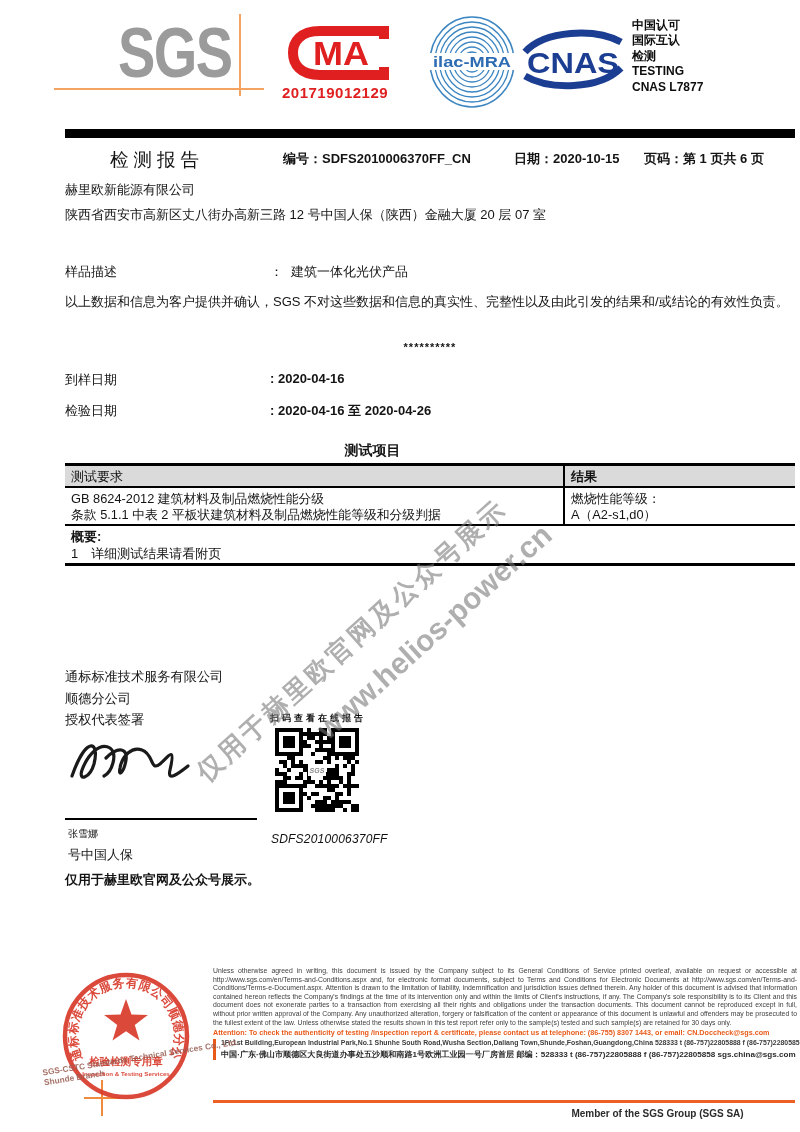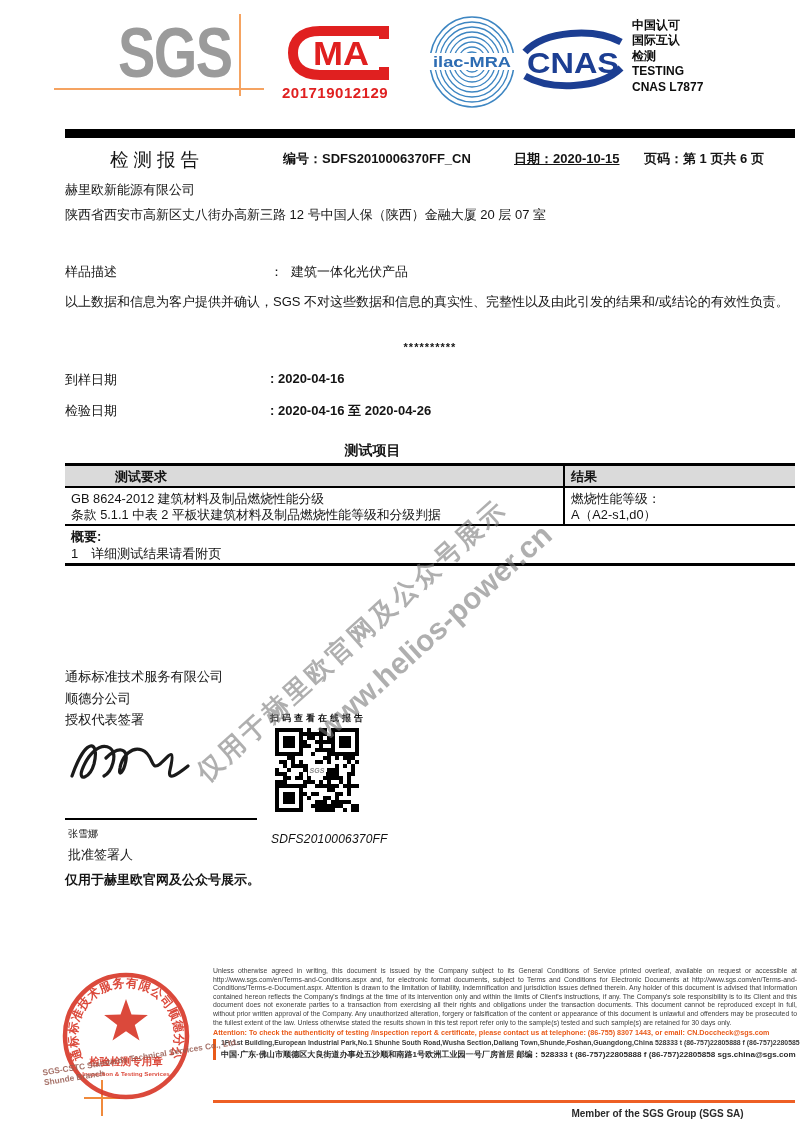--- a/index.html
+++ b/index.html
@@ -15,38 +15,38 @@
   .cma-svg{left:284px;top:22px;}
   .cma-num{left:282px;top:84px;font-size:15px;font-weight:700;color:#e02020;letter-spacing:.5px;}
   .ilac-svg{left:427px;top:14px;}
   .cnas-svg{left:519px;top:26px;}
   .accr{left:632px;top:18px;font-size:12px;font-weight:700;line-height:15.4px;color:#0d0d0d;}
 
   
   .bar{left:65px;top:129px;width:730px;height:9px;background:#000;}
   .rpt-title{left:110px;top:147px;font-size:18.5px;font-weight:400;letter-spacing:5px;}
   .tb{font-size:13px;font-weight:700;top:150px;white-space:nowrap;}
-  .tb-no{left:283px;} .tb-date{left:514px;text-decoration:underline;} .tb-page{left:644px;}
+  .tb-no{left:283px;} .tb-date{left:514px;} .tb-page{left:644px;}
 
   .client-name{left:65px;top:181px;font-size:13px;}
   .client-addr{left:65px;top:206px;font-size:13px;}
 
   .smp-label{left:65px;top:263px;font-size:13px;}
   .smp-val{left:270px;top:263px;font-size:13px;display:flex;gap:8px;white-space:nowrap;}
   .disclaimer{left:65px;top:289px;width:733px;font-size:13px;line-height:26.5px;}
   .stars{left:65px;top:341px;width:730px;text-align:center;font-size:11px;font-weight:700;letter-spacing:1px;}
 
   .dt-label{left:65px;font-size:13px;} .dt-val{left:270px;font-size:13px;font-weight:700;white-space:nowrap;}
   .dt1{top:371px;} .dt2{top:402px;}
 
   
   .ttl-title{left:65px;top:442px;width:615px;text-align:center;font-size:14px;font-weight:700;}
   .t-top{left:65px;top:463px;width:730px;height:2.5px;background:#000;}
   .t-head{left:65px;top:465.5px;width:730px;height:22px;background:#dadada;border-bottom:2px solid #000;box-sizing:border-box;}
-  .t-head .h1{position:absolute;left:6px;top:2px;font-size:13px;font-weight:700;margin-left:44px;}
+  .t-head .h1{position:absolute;left:6px;top:2px;font-size:13px;font-weight:400;}
   .t-head .h2{position:absolute;left:506px;top:2px;font-size:13px;font-weight:700;}
   .t-row{left:65px;top:489px;width:730px;height:35px;}
   .t-row .c1{position:absolute;left:6px;top:2px;font-size:12.8px;line-height:16px;white-space:nowrap;}
   .t-row .c2{position:absolute;left:506px;top:2px;font-size:12.8px;line-height:16px;white-space:nowrap;}
   .t-mid{left:65px;top:524px;width:730px;height:1.5px;background:#000;}
   .t-sum-label{left:71px;top:528px;font-size:13px;font-weight:700;}
   .t-sum-item{left:71px;top:545px;font-size:13px;}
   .t-bot{left:65px;top:563px;width:730px;height:3px;background:#000;}
   .t-vline{left:563px;top:463px;width:1.5px;height:62.5px;background:#000;}
 
@@ -194,21 +194,21 @@
   <div class="abs sig-br">顺德分公司</div>
   <div class="abs sig-role">授权代表签署</div>
 
   <svg class="abs sig-svg" width="135" height="66" viewBox="0 0 135 66">
     <path d="M6,52 C20,12 34,16 28,40 C24,54 12,58 16,46 C22,30 34,18 44,24 C52,30 46,48 38,52
              M40,34 C52,22 62,24 60,36 C58,48 52,54 54,44 C56,32 66,22 76,26 C88,30 84,48 94,40
              C102,33 110,20 104,46 C101,58 112,50 122,42" fill="none" stroke="#1a1a1a" stroke-width="3.2" stroke-linecap="round"></path>
   </svg>
   <div class="abs sig-line"></div>
   <div class="abs signer">张雪娜</div>
-  <div class="abs signer-role">批准签署人</div>
+  <div class="abs signer-role">号中国人保</div>
 
   <div class="abs qr-cap">扫码查看在线报告</div>
   <svg class="abs qr-svg" id="qr-root" width="92" height="92" viewBox="0 0 92 92">
     <rect x="0" y="0" width="92" height="92" fill="#fff"></rect>
     <g id="qr-rand" fill="#000">
         <rect x="36" y="4" width="4" height="4"></rect>
         <rect x="48" y="4" width="4" height="4"></rect>
         <rect x="52" y="4" width="4" height="4"></rect>
         <rect x="32" y="8" width="4" height="4"></rect>
         <rect x="36" y="8" width="4" height="4"></rect>

